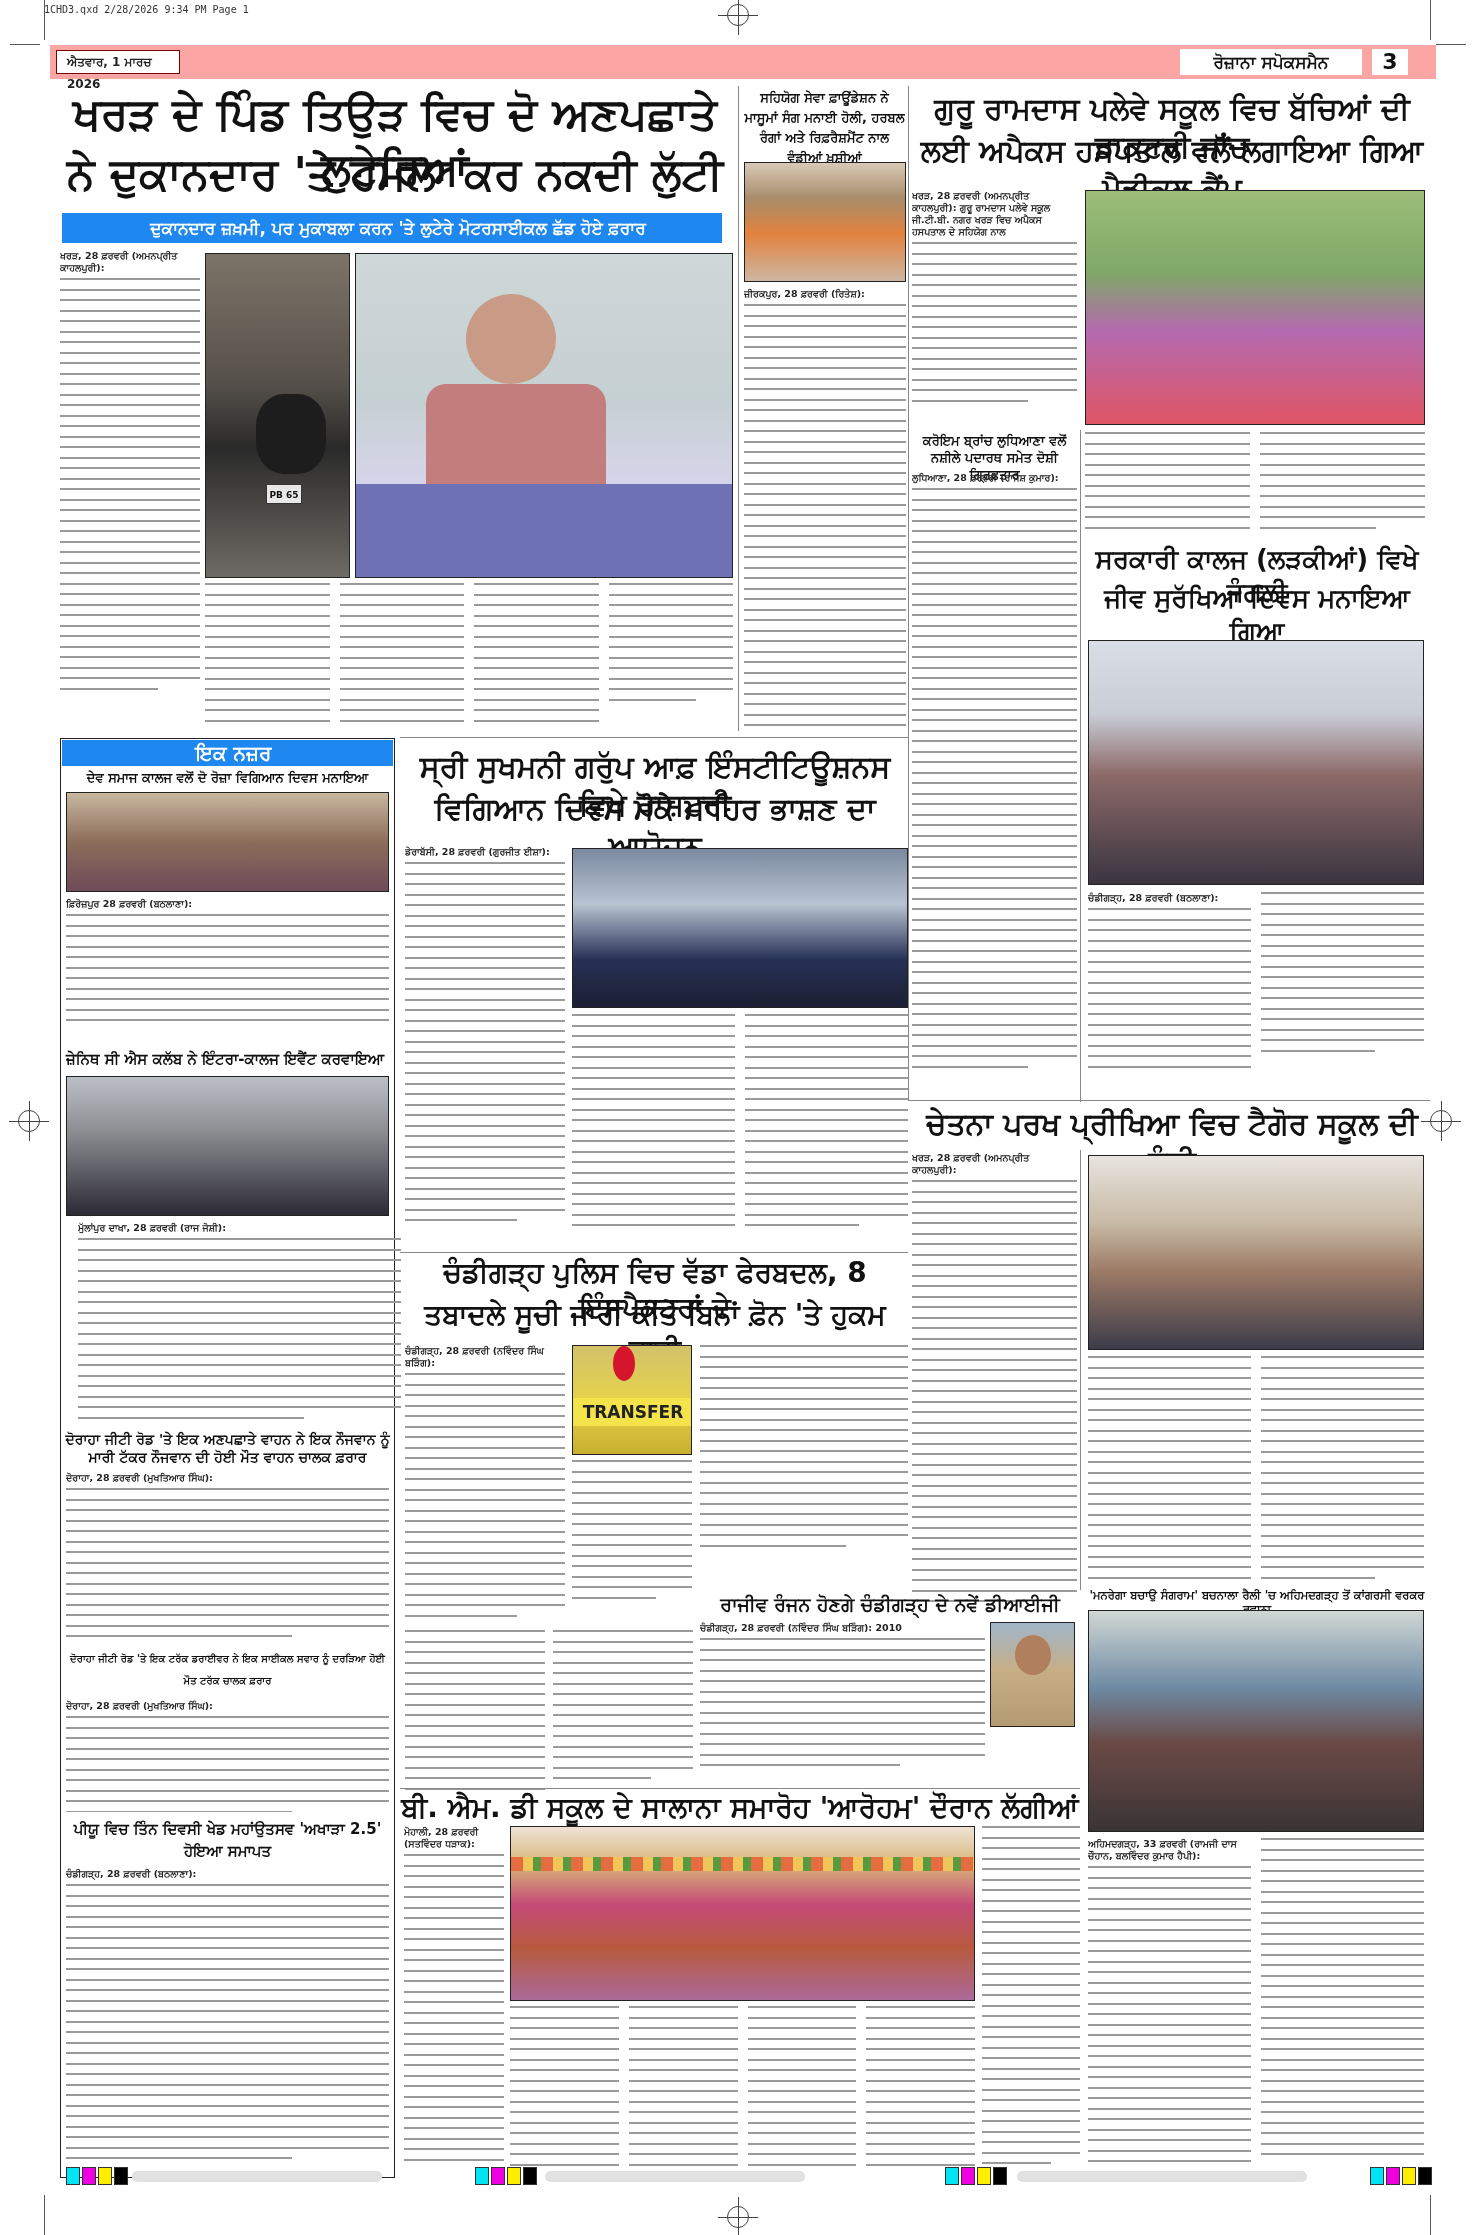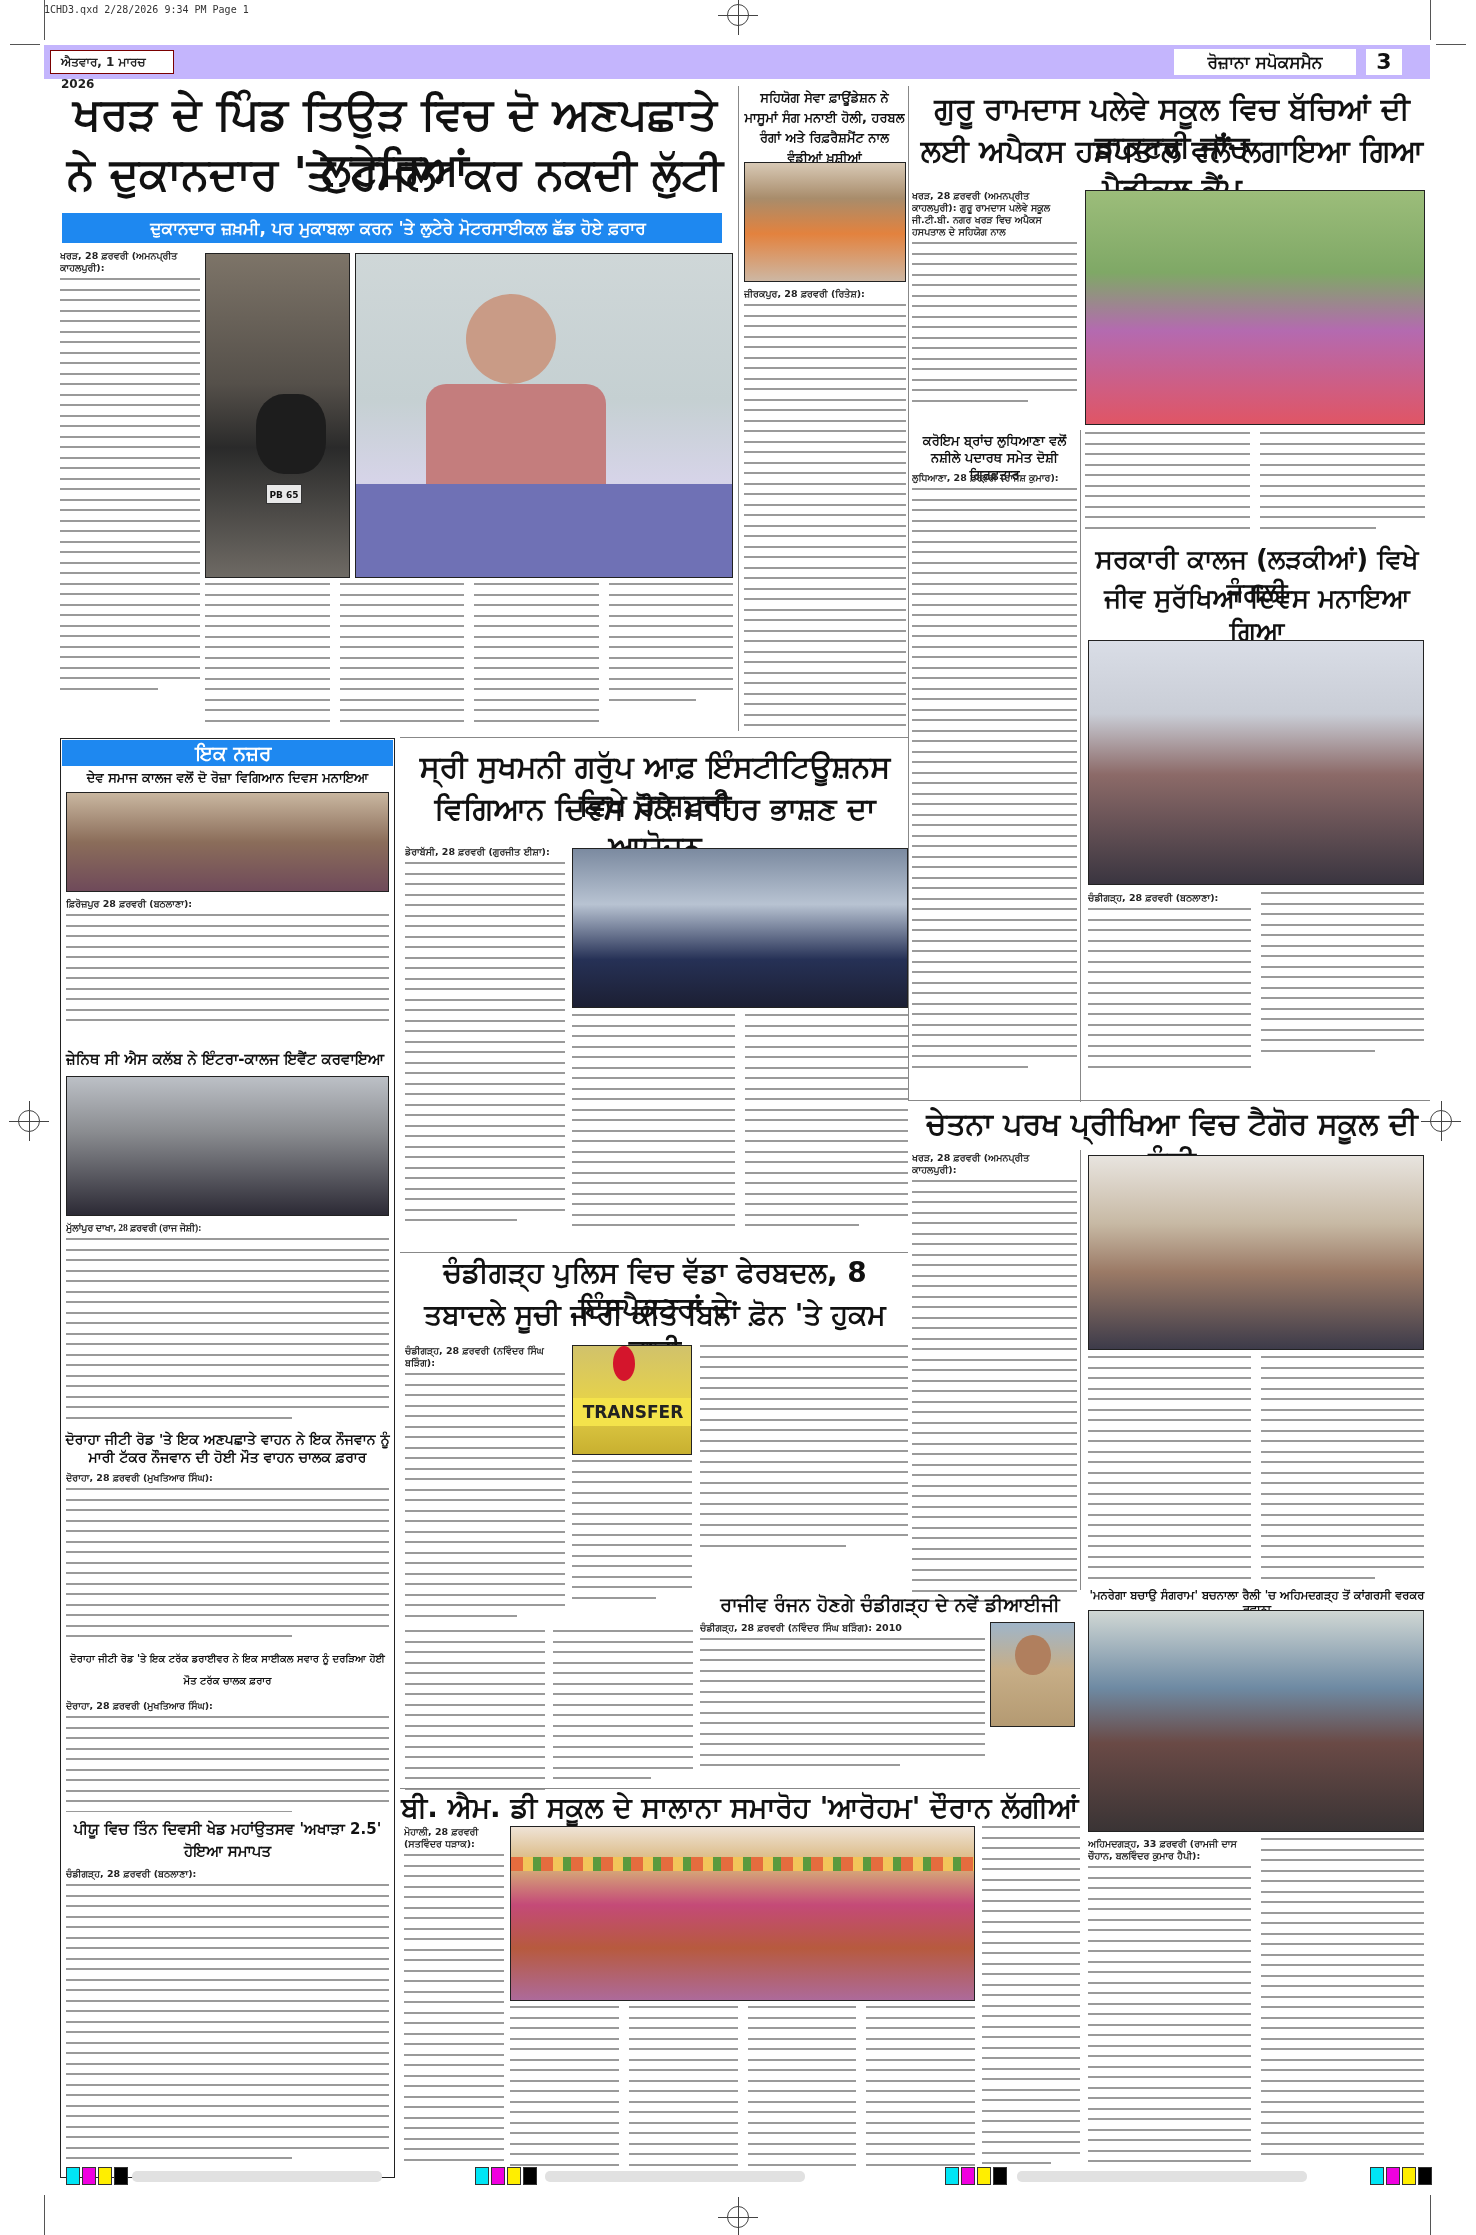--- a/index.html
+++ b/index.html
@@ -4,21 +4,21 @@
 <style>
   * { box-sizing: border-box; margin: 0; padding: 0; }
   body { width: 1476px; height: 2235px; background: #ffffff; font-family: "DejaVu Sans", sans-serif; color: #111; position: relative; overflow: hidden; }
   .slug { position: absolute; left: 44px; top: 4px; font-family: "DejaVu Sans Mono", monospace; font-size: 10px; color: #333; }
   .crop-v { position: absolute; width: 1px; background: #555; }
   .crop-h { position: absolute; height: 1px; background: #555; }
   .reg { position: absolute; width: 22px; height: 22px; border: 1px solid #444; border-radius: 50%; }
   .reg::before { content: ""; position: absolute; left: -10px; right: -10px; top: 10px; height: 1px; background: #444; }
   .reg::after { content: ""; position: absolute; top: -10px; bottom: -10px; left: 10px; width: 1px; background: #444; }
 
-  .masthead { position: absolute; left: 44px; top: 45px; width: 1386px; height: 34px; background: #c4b5fd; }
+  .masthead { position: absolute; left: 50px; top: 45px; width: 1386px; height: 34px; background: #fca5a5; }
   .mast-date { position: absolute; left: 6px; top: 5px; width: 124px; height: 24px; background: #fff; border: 1px solid #7a0000; font-size: 12px; line-height: 22px; padding-left: 10px; font-weight: bold; color: #222; }
   .mast-center { position: absolute; left: 352px; top: 0; width: 580px; height: 34px; background: #fff; clip-path: polygon(0 0, 100% 0, 98% 50%, 100% 100%, 0 100%, 2% 50%); text-align: center; font-size: 24px; font-weight: bold; line-height: 34px; color: #111; }
   .mast-paper { position: absolute; left: 1130px; top: 4px; width: 182px; height: 26px; background: #fff; font-size: 17px; font-weight: bold; line-height: 26px; text-align: center; color: #111; }
   .mast-page { position: absolute; left: 1322px; top: 4px; width: 36px; height: 26px; background: #fff; font-size: 22px; font-weight: bold; line-height: 26px; text-align: center; }
 
   .hl { position: absolute; font-weight: bold; color: #111; text-align: center; line-height: 1.25; }
   .hl-xl { font-size: 44px; }
   .hl-l { font-size: 30px; }
   .hl-m { font-size: 22px; }
   .hl-xs { font-size: 13px; }
@@ -374,21 +374,21 @@
     <div class="ln"></div>
     <div class="ln"></div>
     <div class="ln"></div>
     <div class="ln"></div>
     <div class="ln"></div>
     <div class="ln"></div>
     <div class="ln"></div>
 </div>
 <div class="hl" style="left:62px;top:1050px;width:331px;font-size:15px;text-align:left;padding-left:4px;">ਜ਼ੇਨਿਥ ਸੀ ਐਸ ਕਲੱਬ ਨੇ ਇੰਟਰਾ-ਕਾਲਜ ਇਵੈਂਟ ਕਰਵਾਇਆ</div>
 <div class="photo" style="left:66px;top:1076px;width:323px;height:140px;background:linear-gradient(180deg,#bcc0c6 0%,#8a8c90 40%,#2c2a35 100%);"></div>
-<div class="txtcol" style="left:66px;top:1222px;width:323px;height:200px;font-family:Liberation Serif, serif;">
+<div class="txtcol" style="left:78px;top:1222px;width:323px;height:200px;">
   <div class="dateline">ਮੁੱਲਾਂਪੁਰ ਦਾਖਾ, 28 ਫ਼ਰਵਰੀ (ਰਾਜ ਜੋਸ਼ੀ):</div>
   <div class="ln"></div>
     <div class="ln"></div>
     <div class="ln"></div>
     <div class="ln"></div>
     <div class="ln"></div>
     <div class="ln"></div>
     <div class="ln"></div>
     <div class="ln"></div>
     <div class="ln"></div>

